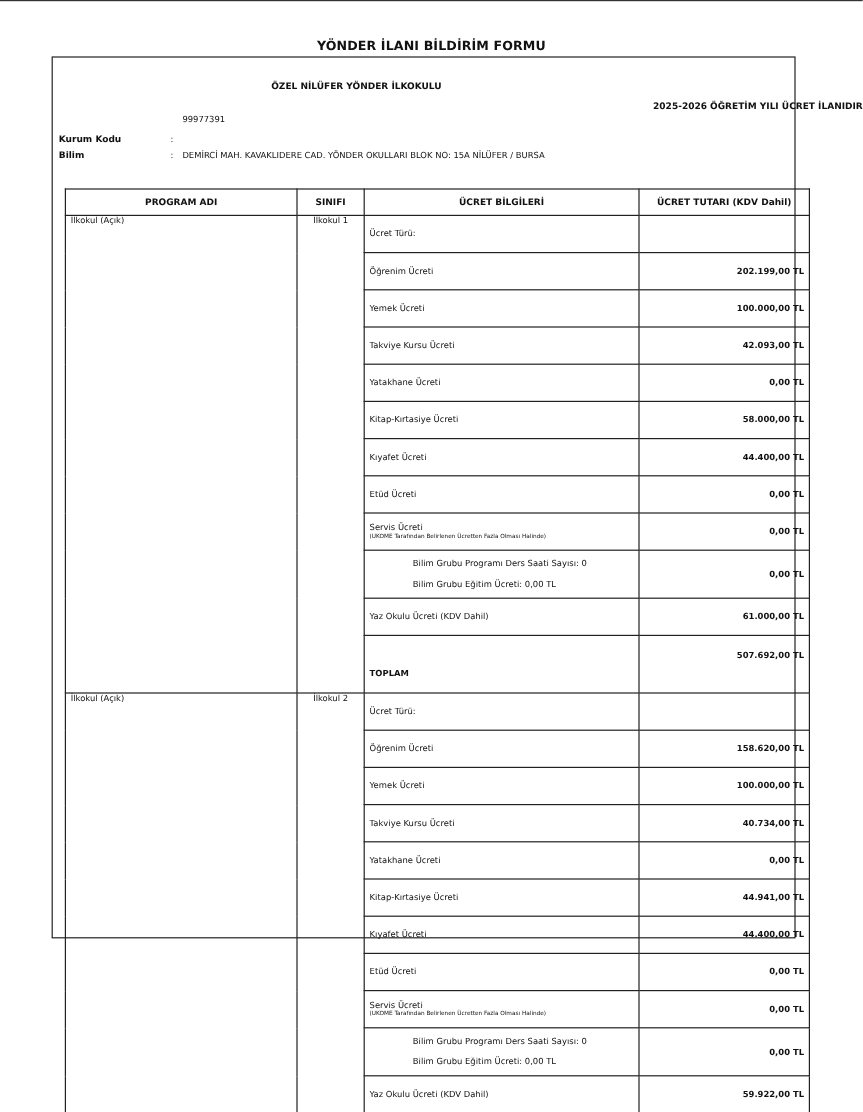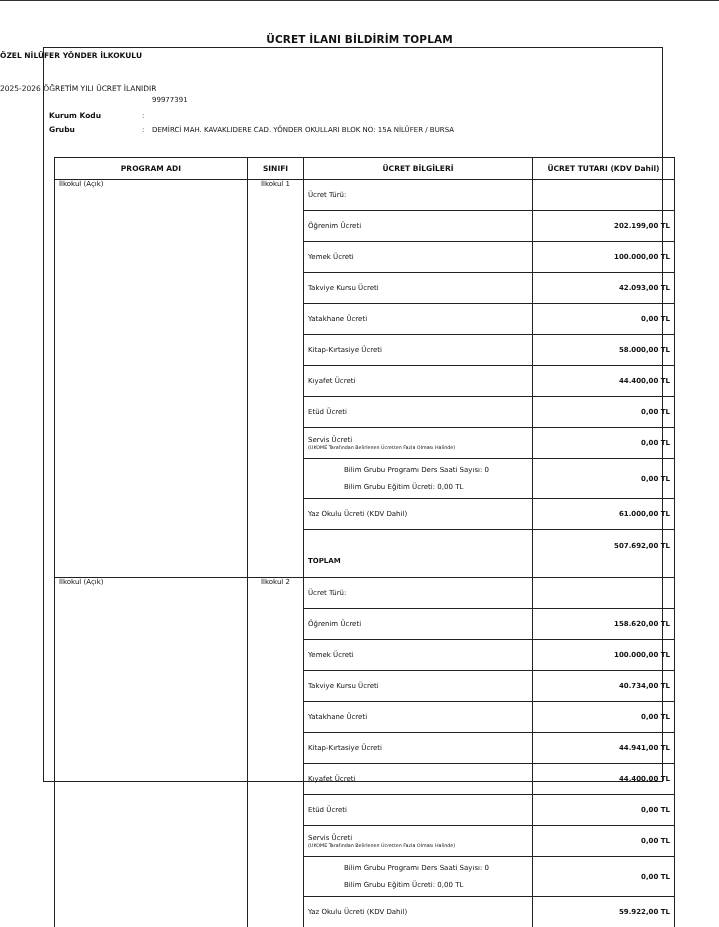--- a/index.html
+++ b/index.html
@@ -10,26 +10,26 @@
   .topline { position: absolute; left: 0; top: 0; width: 719px; height: 1px; background: #333; }
   .form-title {
     position: absolute; left: 0; top: 33px; width: 719px; text-align: center;
     font-size: 10.5px; font-weight: bold; letter-spacing: 0.1px;
   }
   .outer {
     position: absolute; left: 43px; top: 47px; width: 620px; height: 735px;
     border: 1px solid #222; box-sizing: border-box;
   }
   .school {
-    position: absolute; left: 0; top: 51px; width: 594px; text-align: left;
+    position: absolute; left: 0; top: 67px; width: 594px; text-align: center;
     font-size: 7.5px; font-weight: bold;
   }
   .year {
-    position: absolute; left: 0; top: 84px; width: 719px; text-align: left;
-    font-size: 7.5px; font-weight: normal;
+    position: absolute; left: 0; top: 84px; width: 719px; text-align: right;
+    font-size: 7.5px; font-weight: bold;
   }
   .info-label { position: absolute; left: 49px; font-size: 7.5px; font-weight: bold; }
   .info-sep { position: absolute; left: 142px; font-size: 7px; }
   .info-val { position: absolute; left: 152px; font-size: 7px; }
 
   table.fees {
     position: absolute; left: 54px; top: 157px; width: 620px;
     border-collapse: collapse; table-layout: fixed;
     font-size: 7px;
   }
@@ -50,29 +50,29 @@
   td.item.yaz { height: 22px; }
   td.item.total, td.amt.total { height: 48px; }
   td.item.total { vertical-align: bottom; padding-bottom: 12px; font-weight: bold; }
   td.amt.total { vertical-align: top; padding-top: 12px; }
   tr.group-end td { border-bottom: 1.5px solid #222; }
 </style>
 </head>
 <body>
 
 <div class="topline"></div>
-<div class="form-title">ÜCRET İLANI BİLDİRİM TOPLAM</div>
+<div class="form-title">YÖNDER İLANI BİLDİRİM FORMU</div>
 <div class="outer"></div>
 <div class="school">ÖZEL NİLÜFER YÖNDER İLKOKULU</div>
 <div class="year">2025-2026 ÖĞRETİM YILI ÜCRET İLANIDIR</div>
 
 <div class="info-label" style="top:111px">Kurum Kodu</div>
 <div class="info-sep" style="top:112px">:</div>
 <div class="info-val" style="top:96px">99977391</div>
-<div class="info-label" style="top:125px">Grubu</div>
+<div class="info-label" style="top:125px">Bilim</div>
 <div class="info-sep" style="top:126px">:</div>
 <div class="info-val" style="top:126px">DEMİRCİ MAH. KAVAKLIDERE CAD. YÖNDER OKULLARI BLOK  NO: 15A NİLÜFER / BURSA</div>
 
 <table class="fees">
   <colgroup>
     <col style="width:193px">
       <col style="width:56px">
       <col style="width:229px">
       <col style="width:142px">
   </colgroup>

